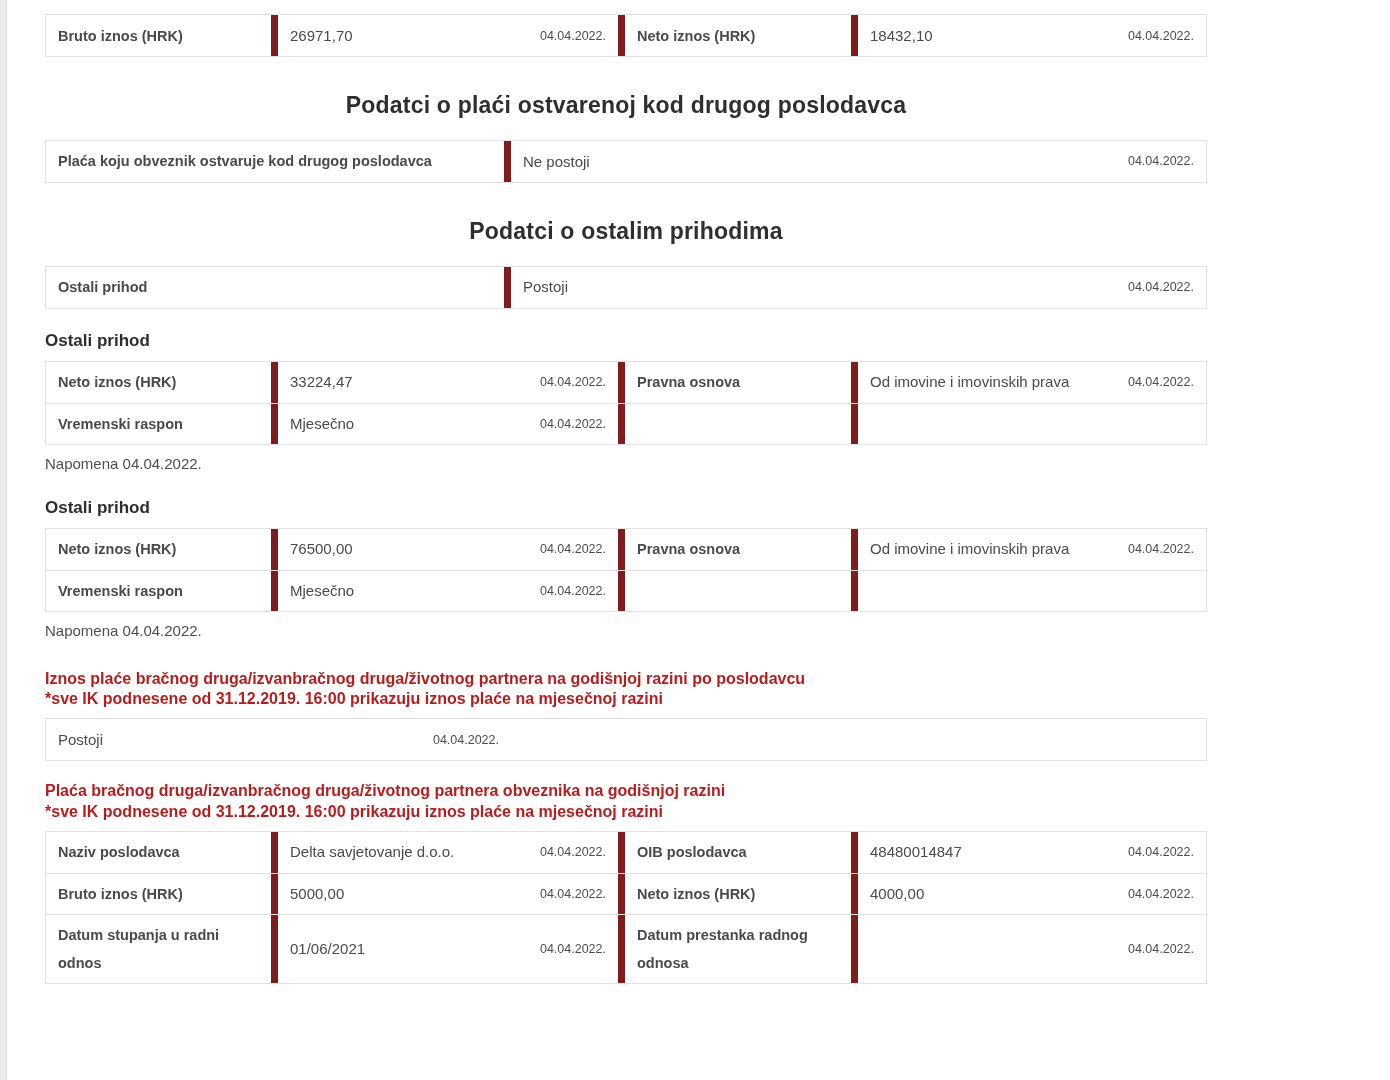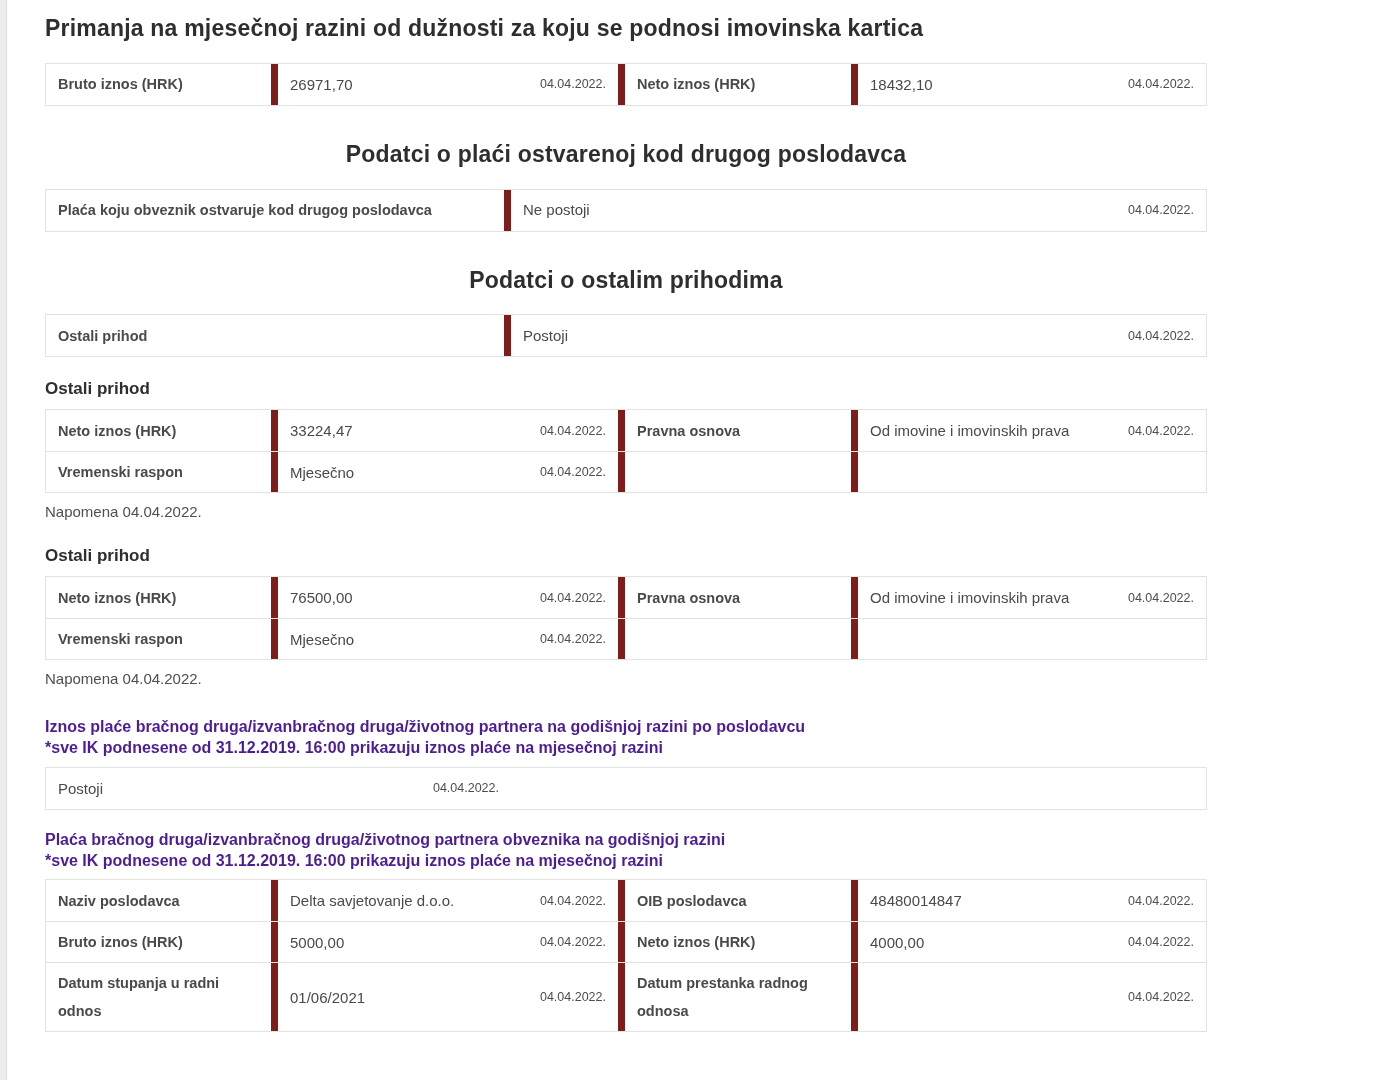--- a/index.html
+++ b/index.html
@@ -37,34 +37,33 @@
   .cell.label { font-weight: 700; font-size: 14.5px; color: #4a4a4a; line-height: 28px; }
   .cell.pair { justify-content: flex-end; gap: 8px; }
   .val { font-size: 15px; color: #4a4a4a; line-height: 1.3; }
   .date { font-size: 12.5px; color: #4d4d4d; white-space: nowrap; margin-left: auto; }
 
   .sub-title { font-size: 17px; font-weight: 700; color: #2e2e2e; margin: 26px 0 10px 0; }
   .sub-title.first { margin-top: 22px; }
   .note { font-size: 15px; color: #4f4f4f; margin: 10px 0 0 0; }
 
   .intro {
-    font-size: 16px; font-weight: 700; color: #4c1d95;
+    font-size: 16px; font-weight: 700; color: #b91c1c;
     line-height: 1.3; margin: 30px 0 8px 0;
   }
   .intro .line { display: block; }
 </style>
 </head>
 <body>
 
 <div class="edge-strip"></div>
 
 <main class="content">
 
   <section>
-    <h1 class="section-title">Primanja na mjesečnoj razini od dužnosti za koju se podnosi imovinska kartica</h1>
     <div class="tbl">
       <div class="row quad">
         <div class="cell label">Bruto iznos (HRK)</div>
         <div class="cell pair">
           <span class="val">26971,70</span>
           <span class="date">04.04.2022.</span>
         </div>
         <div class="cell label">Neto iznos (HRK)</div>
         <div class="cell pair">
           <span class="val">18432,10</span>

